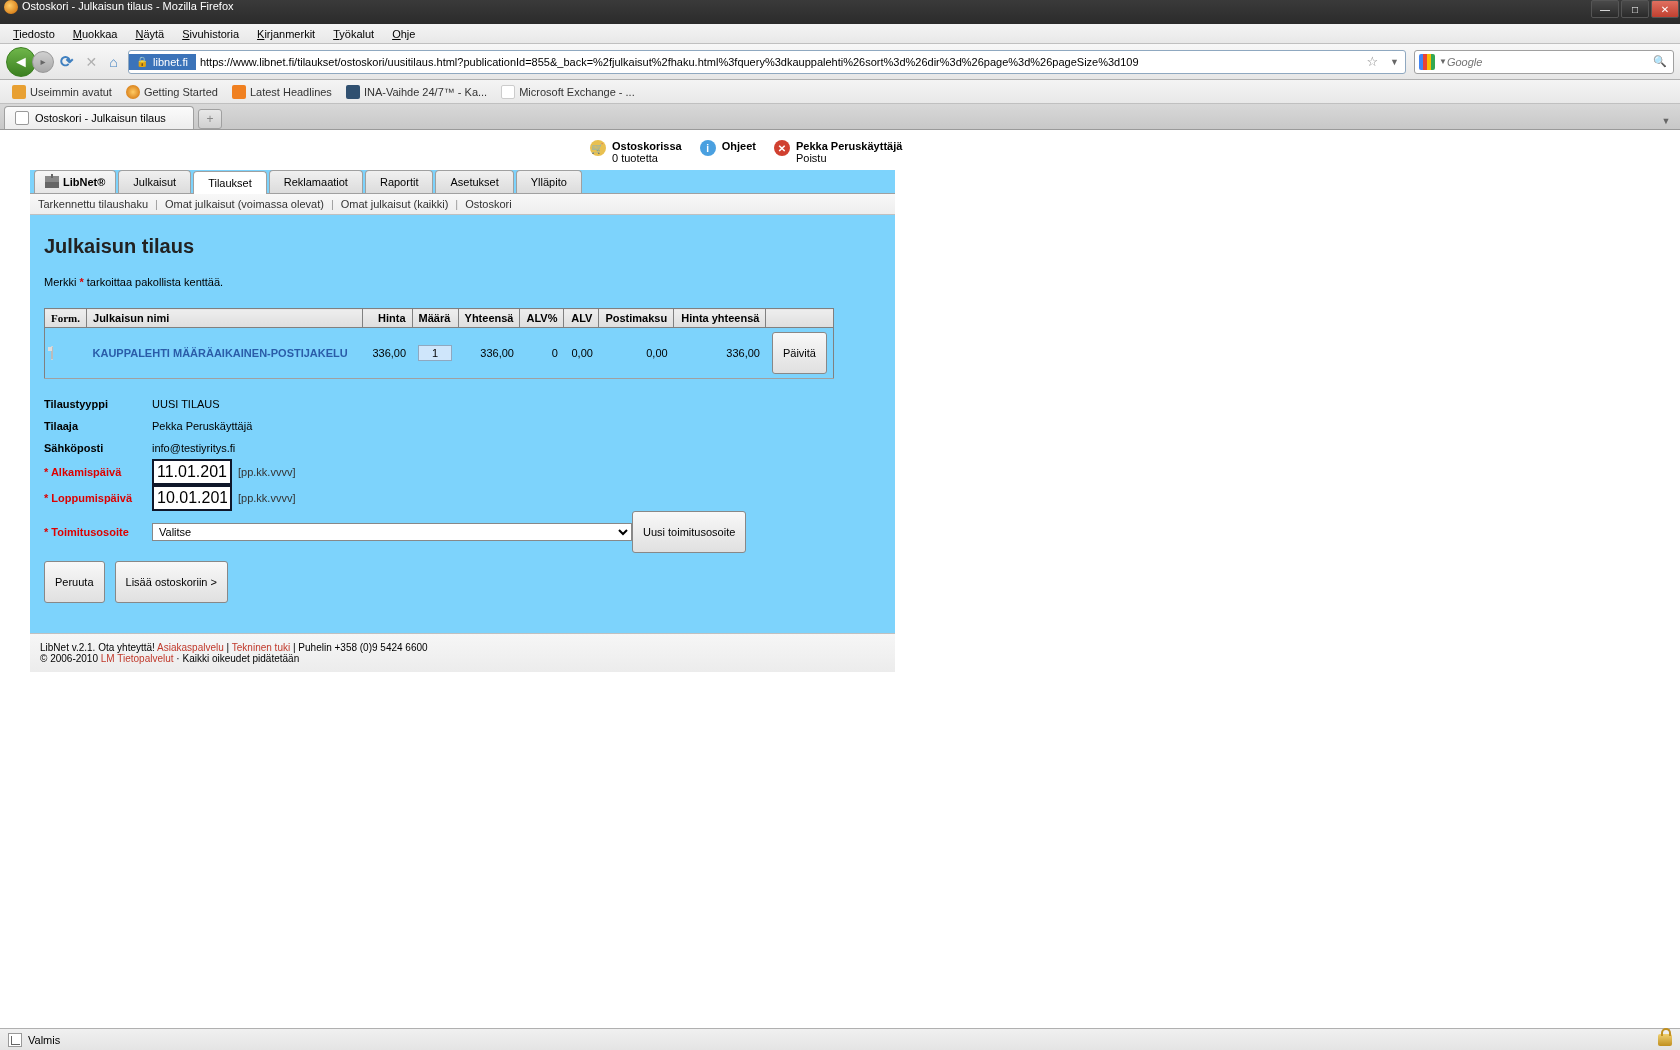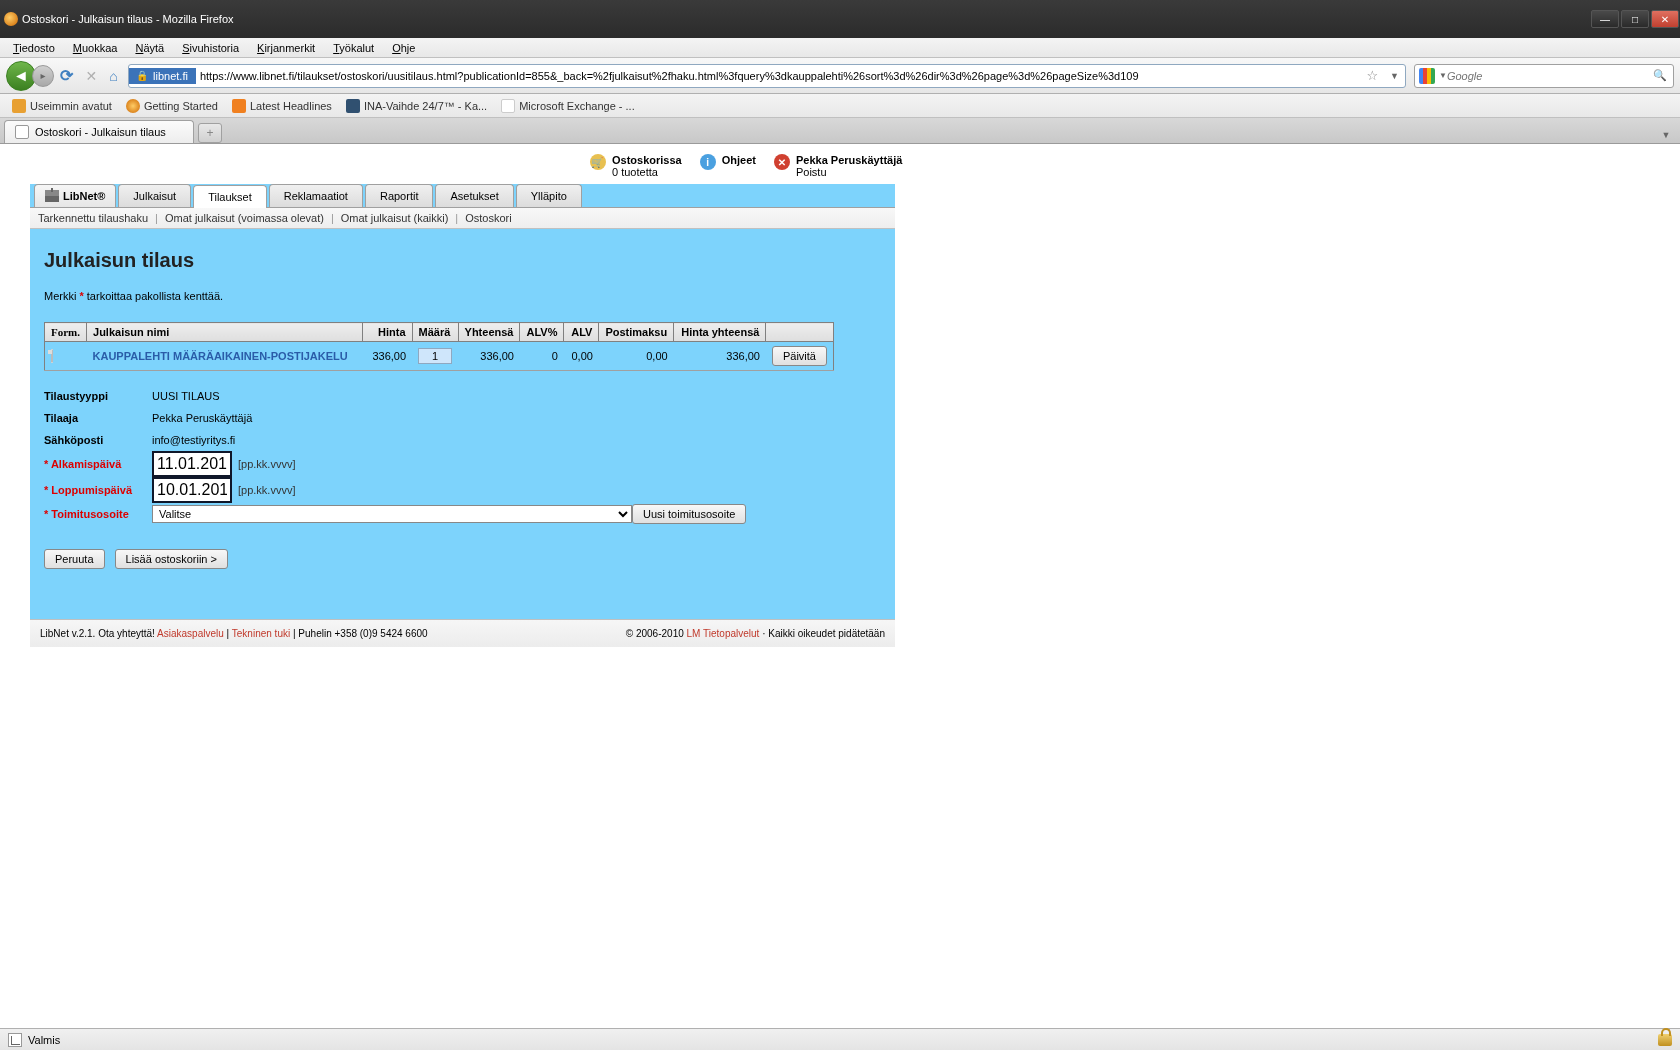--- a/index.html
+++ b/index.html
@@ -1,18 +1,18 @@
 <!DOCTYPE html>
 <html><head>
 <meta charset="utf-8">
 <style>
 * { box-sizing: border-box; margin: 0; padding: 0; }
 body { font-family: Tahoma, Verdana, Arial, sans-serif; font-size: 11px; color: #000; background: #fff; overflow:hidden; width:1680px; height:1050px; position:relative;}
 
-.titlebar { background: linear-gradient(#3a3a3a, #2b2b2b); color: #fff; height: 38px; display: flex; align-items: center; font-size: 11px; padding-left: 4px; }
+.titlebar { background: linear-gradient(#3a3a3a, #2b2b2b); color: #fff; height: 24px; display: flex; font-size: 11px; padding-left: 4px; }
 .titlebar .ff-icon { width: 14px; height: 14px; background: radial-gradient(circle at 40% 40%, #ffcc66, #cc6600); border-radius: 50%; margin-right: 4px; }
 .titlebar .spacer { flex: 1; }
 .winbtns { display: flex; }
 .winbtn { width: 28px; height: 18px; margin: 0 1px; background: linear-gradient(#4a4a4a,#2a2a2a); display:flex; align-items:center; justify-content:center; color:#fff; font-size:10px; border:1px solid #555; border-radius:2px;}
 .winbtn.close { background: linear-gradient(#e07060,#c04030); }
 .menubar { background: linear-gradient(#f4f4f4,#e8e8e8); height: 20px; display: flex; align-items: center; border-bottom: 1px solid #c0c0c0; padding-left:4px;}
 .menubar span { padding: 2px 9px; font-size: 11px; }
 .menubar span u { text-decoration: underline; }
 .toolbar { background: linear-gradient(#f8f8f8,#e6e6e6); height: 36px; display: flex; align-items: center; padding: 0 6px; border-bottom: 1px solid #b0b0b0;}
 .navback { width: 30px; height:30px; border-radius:50%; background: linear-gradient(#6fb64a,#3b8020); display:flex; align-items:center; justify-content:center; color:#fff; font-size:16px; border:1px solid #3a7f20;}
@@ -58,33 +58,33 @@
 .subnav .sep { color: #999; margin: 0 5px;}
 .content { padding: 20px 14px 10px 14px; border-top:none;}
 h1.page-title { font-size: 20px; font-weight: bold; margin-bottom: 18px; color:#222;}
 .req-note { font-size: 11px; margin-bottom: 20px;}
 .req-star { color: #d00; font-weight:bold;}
 table.order { width: 790px; border-collapse: collapse; font-size: 11px; border:1px solid #808080;}
 table.order th { background: linear-gradient(#eeeeee,#dedede); border: 1px solid #808080; padding: 3px 6px; text-align: left; font-weight: bold;}
 table.order td { border-bottom: 1px solid #a0a0a0; padding: 4px 6px; vertical-align: middle;}
 table.order .pub-name { color: #2a5ca8; font-weight: bold;}
 table.order input.qty { width: 34px; border: 1px solid #8fa8c0; background:#cfe6fb; text-align:center; font-size:11px; padding:1px;}
-.btn { background: linear-gradient(#f8f8f8,#e0e0e0); border: 1px solid #888; border-radius: 3px; padding: 3px 10px; font-size: 11px; font-family:inherit; cursor:pointer;}
+.btn { background: linear-gradient(#f8f8f8,#e0e0e0); border: 1px solid #888; border-radius: 3px; padding: 14px 10px; font-size: 11px; font-family:inherit; cursor:pointer;}
 .form-grid { margin-top: 14px; font-size: 11px;}
 .form-row { display: flex; align-items: center; min-height: 22px; margin-bottom: 0px;}
 .form-row .label { width: 108px; font-weight: bold;}
 .form-row .label.req { color: #d00;}
 .form-row input[type=text] { border: 2px solid #0f172a; padding: 2px 3px; font-size: 16px; width: 80px; font-family:inherit;}
 .form-row .hint { margin-left: 6px; color:#333;}
 .form-row select { width: 480px; border: 1px solid #888; font-size: 11px; padding: 1px 2px; background:#fff; font-family:inherit;}
 .form-row textarea { width: 370px; height: 48px; border:1px solid #888; font-family:inherit; font-size:11px;}
 .form-row input.wide { width: 368px; }
 .field-col { display:flex; flex-direction:column; gap:3px;}
-.actions { margin-top: 24px; display:flex; gap:10px;}
-.footer { border-top: 1px solid #c0c0c0; background: linear-gradient(#f6f6f6,#ececec); padding: 8px 10px; font-size: 10px; display:flex; justify-content:space-between; margin-top:40px;}
+.actions { margin-top: 8px; display:flex; gap:10px;}
+.footer { border-top: 1px solid #c0c0c0; background: linear-gradient(#f6f6f6,#ececec); padding: 8px 10px; font-size: 10px; display:flex; justify-content:space-between; margin-top:20px;flex-direction:column;}
 .footer a { color:#c0392b; text-decoration:none;}
 .footer .right a { color:#c0392b;}
 
 .statusbar { position:absolute; bottom:0; left:0; right:0; height:22px; background:linear-gradient(#f0f0f0,#e4e4e4); border-top:1px solid #b0b0b0; display:flex; align-items:center; font-size:11px; padding:0 8px;}
 .statusbar .spacer{flex:1;}
 .lock-icon { width:14px; height:12px; background:linear-gradient(#f0d070,#c09020); border-radius:2px; position:relative;}
 .lock-icon:before{content:""; position:absolute; top:-6px; left:3px; width:6px; height:6px; border:2px solid #c09020; border-bottom:none; border-radius:6px 6px 0 0;}
 .sb-icon{width:14px; height:14px; border:1px solid #999; background:#fff; margin-right:6px; position:relative;}
 .sb-icon:after{content:""; position:absolute; left:2px; top:2px; width:8px; height:8px; border-left:1px solid #666; border-bottom:1px solid #666;}
 .numcell{ text-align:right;}

